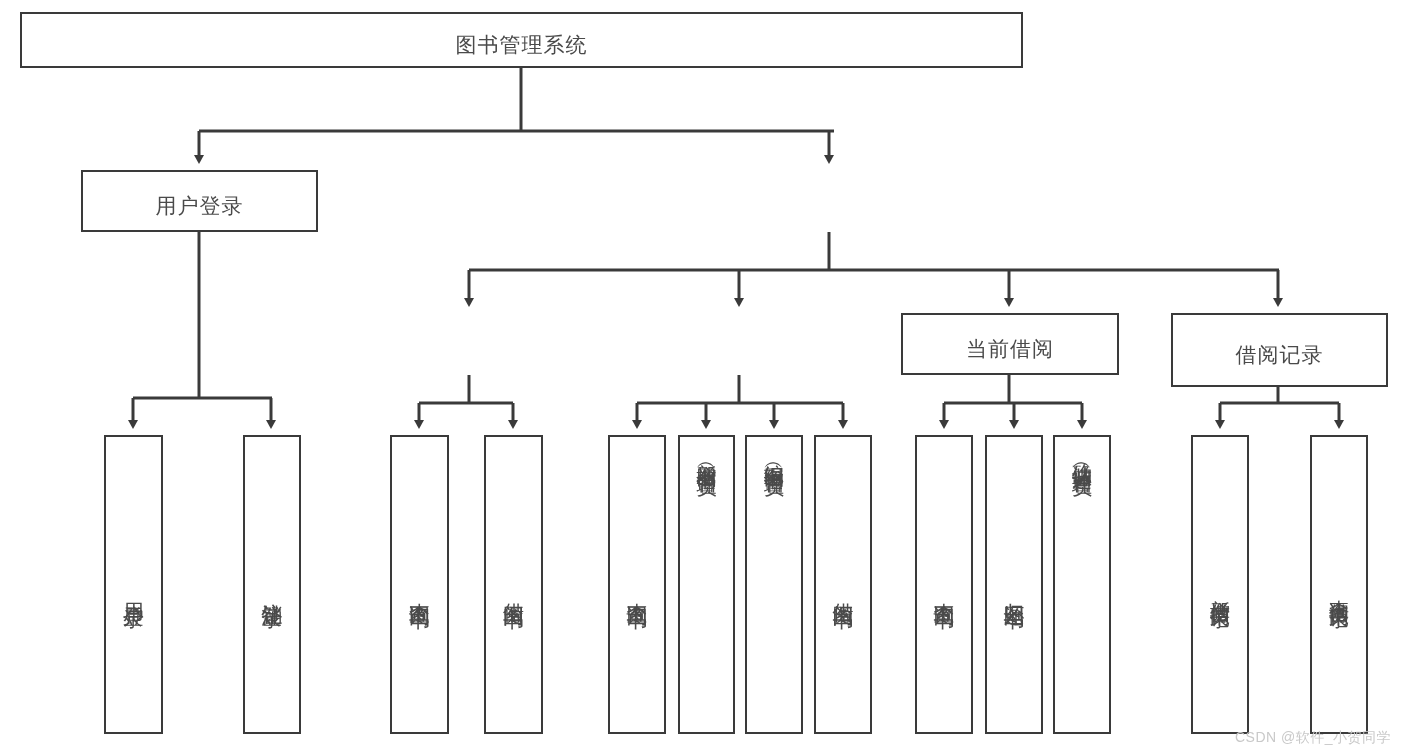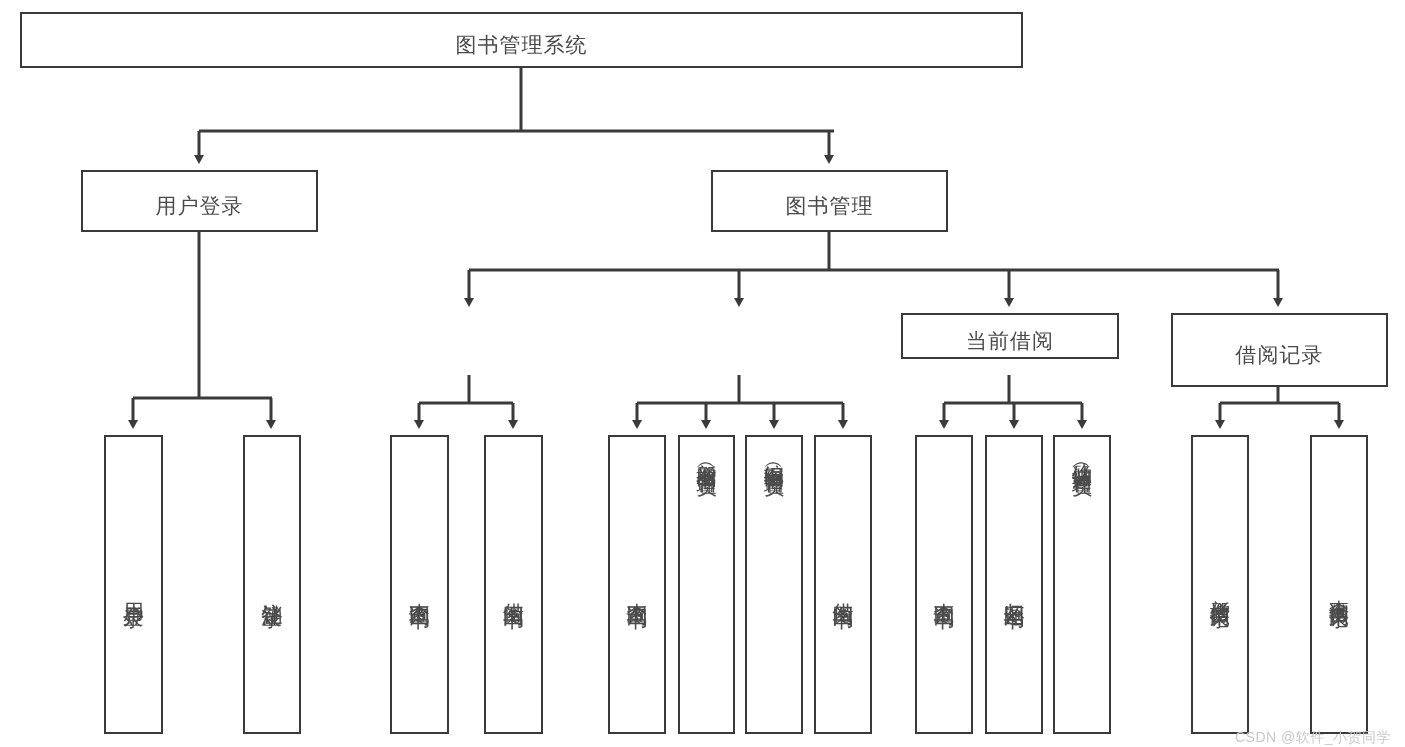--- a/index.html
+++ b/index.html
@@ -68,25 +68,22 @@
     </g>
   </svg>
 
   <div class="node" style="left:20px;top:12px;width:1003px;height:56px;">
     <span class="lbl">图书管理系统</span>
   </div>
 
   <div class="node" style="left:81px;top:170px;width:237px;height:62px;">
     <span class="lbl">用户登录</span>
   </div>
-  <div class="node" style="left:711px;top:170px;width:237px;height:62px;">
-    <span class="lbl">图书管理</span>
-  </div>
 
-  <div class="node" style="left:901px;top:313px;width:218px;height:46px;">
+  <div class="node" style="left:901px;top:313px;width:218px;height:62px;">
     <span class="lbl">当前借阅</span>
   </div>
   <div class="node" style="left:1171px;top:313px;width:217px;height:74px;">
     <span class="lbl">借阅记录</span>
   </div>
 
   <div class="node vert" style="left:104px;top:435px;width:59px;height:299px;">
     <span class="lbl">用户登录</span>
   </div>
   <div class="node vert" style="left:243px;top:435px;width:58px;height:299px;">

